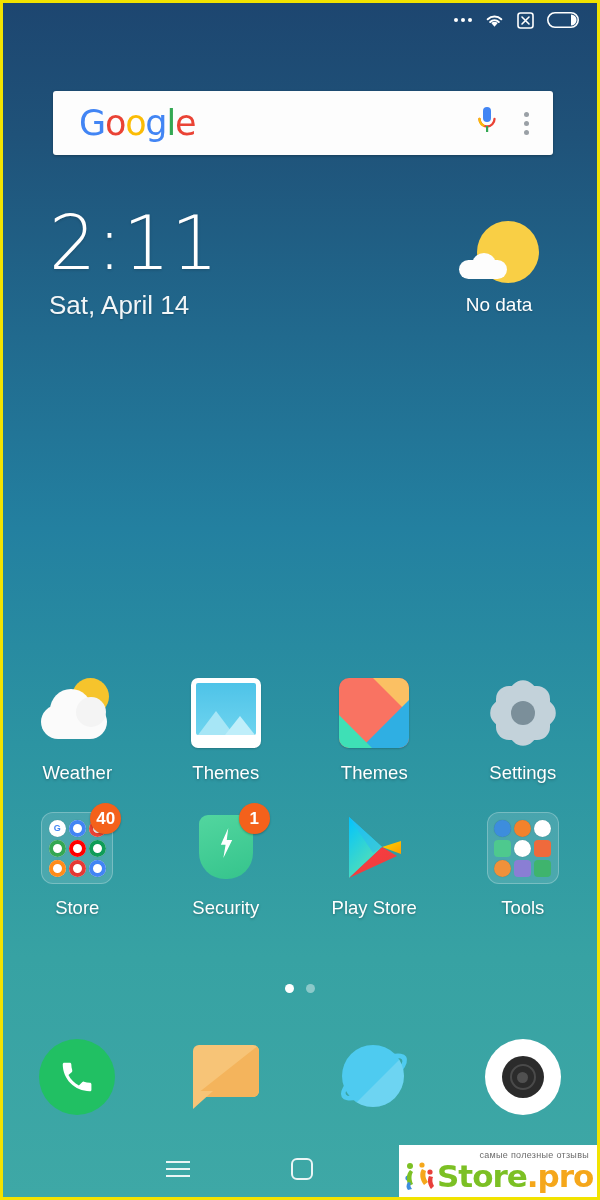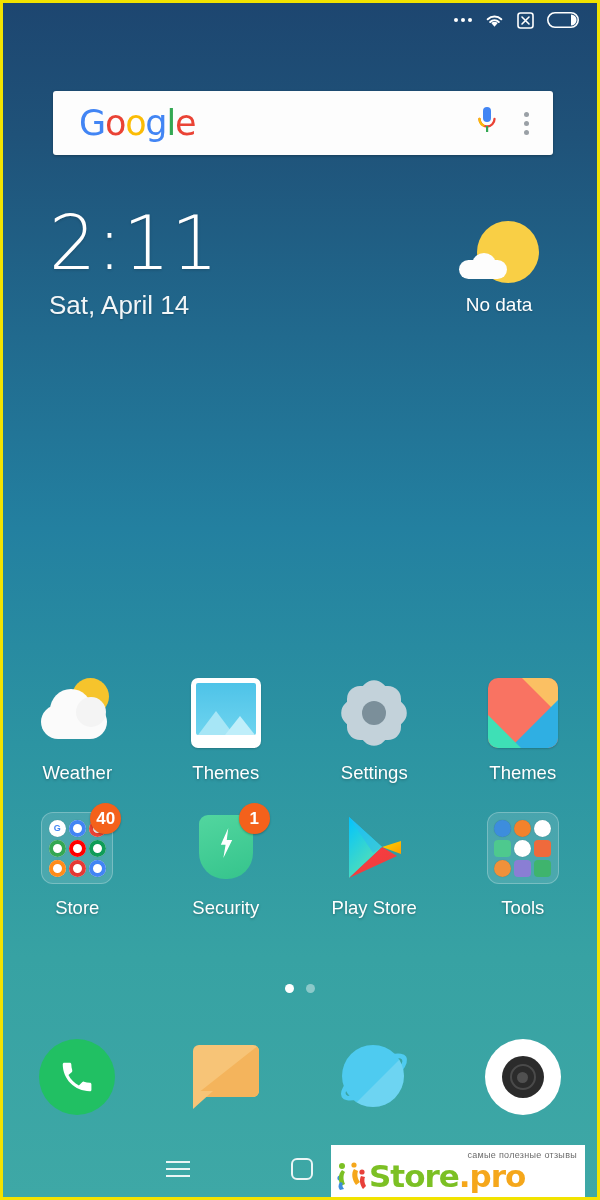--- a/index.html
+++ b/index.html
@@ -272,22 +272,22 @@
   }
   #nav-recents { position:absolute; left:163px; display:flex; flex-direction:column; gap:5px; }
   #nav-recents i { width:24px; height:2px; background:#eaf5f5; display:block; }
   #nav-home {
     position:absolute; left:288px;
     width:22px; height:22px; border:2.5px solid #eaf5f5; border-radius:6px;
   }
 
   
   #watermark {
-    position:absolute; right:12px; bottom:0;
-    width:254px; height:52px; background:#fff;
+    position:absolute; right:0; bottom:0;
+    width:198px; height:52px; background:#fff;
     display:flex; flex-direction:column; justify-content:center;
   }
   #wm-tagline {
     font-size:9px; color:#6b6b6b; text-align:right;
     padding-right:8px; letter-spacing:.3px; line-height:1;
     margin-bottom:1px;
   }
   #wm-main { display:flex; align-items:center; padding-left:4px; }
   #wm-logo { width:34px; height:30px; flex:0 0 34px; }
   #wm-text {
@@ -389,38 +389,38 @@
               <div class="m1"></div>
               <div class="m2"></div>
             </div>
         </div>
       </div>
       <div class="app-label">Themes</div>
     </div>
 
     <div class="app">
       <div class="app-icon-wrap">
+        <div class="ic-themes">
+          <div class="t-or"></div>
+            <div class="t-bl"></div>
+            <div class="t-gr"></div>
+        </div>
+      </div>
+      <div class="app-label">Themes</div>
+    </div>
+
+    <div class="app">
+      <div class="app-icon-wrap">
         <div class="ic-settings">
           <div class="cog"></div>
             <div class="cog2"></div>
             <div class="hub"></div>
         </div>
       </div>
       <div class="app-label">Settings</div>
-    </div>
-
-    <div class="app">
-      <div class="app-icon-wrap">
-        <div class="ic-themes">
-          <div class="t-or"></div>
-            <div class="t-bl"></div>
-            <div class="t-gr"></div>
-        </div>
-      </div>
-      <div class="app-label">Themes</div>
     </div>
 
     <div class="app">
       <div class="app-icon-wrap">
         <div class="ic-folder" id="google-folder">
             <div class="mini">
               <div class="dot" style="background: rgb(255, 255, 255); color: rgb(66, 133, 244);">G</div>
             </div>
             <div class="mini">
               <div class="dot" style="background: rgb(255, 255, 255); box-shadow: rgb(66, 133, 244) 0px 0px 0px 4px inset, rgba(0, 0, 0, 0.3) 0px 0px 1px;"></div>

